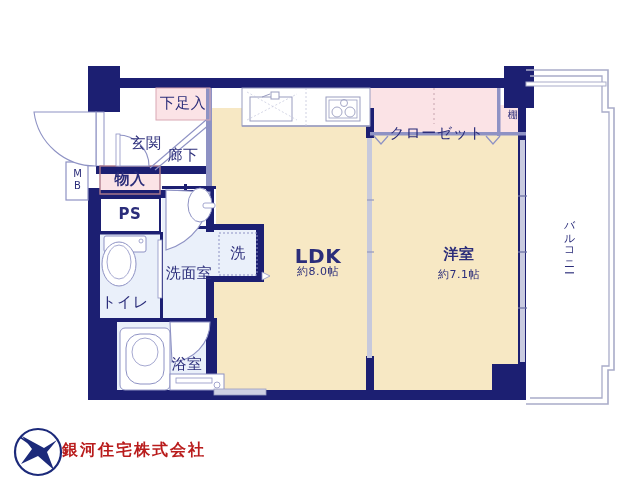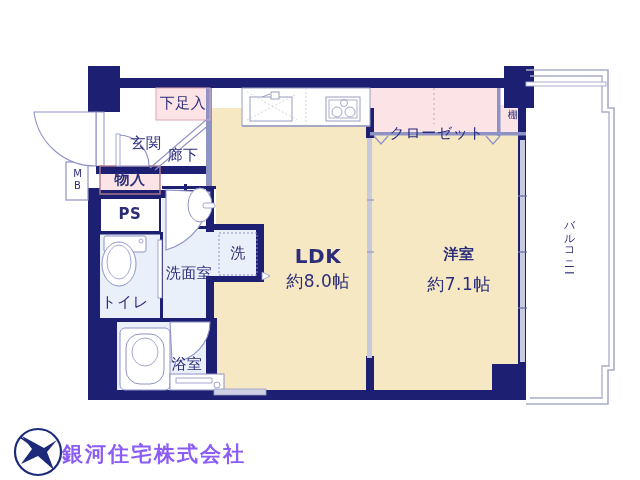--- a/index.html
+++ b/index.html
@@ -25,39 +25,39 @@
     font-family: "DejaVu Sans", "Liberation Sans", sans-serif;
     white-space: nowrap;
     line-height: 1.05;
     letter-spacing: 0.5px;
     pointer-events: none;
   }
   .lbl-sm   { font-size: 15px; }
   .lbl-xs   { font-size: 10px; }
   .lbl-lg   { font-size: 20px; font-weight: bold; }
   .lbl-room { font-size: 15px; font-weight: bold; }
-  .lbl-area { font-size: 17px; margin-top: 7px; }
+  .lbl-area { font-size: 11px; }
   .center   { transform: translateX(-50%); text-align: center; }
   .vert {
     writing-mode: vertical-rl;
     text-orientation: upright;
     letter-spacing: 1px;
     font-size: 11px;
   }
   #brandbar {
     position: absolute;
     left: 0; top: 420px;
     width: 640px; height: 60px;
   }
   #brandname {
     position: absolute;
     left: 62px; top: 440px;
-    font-size: 21px;
+    font-size: 16px;
     font-weight: bold;
-    color: #8b5cf6;
+    color: #b91c1c;
     letter-spacing: 2px;
     font-family: "DejaVu Sans", "Liberation Sans", sans-serif;
   }
 </style>
 </head>
 <body>
 
 <svg id="plan" viewBox="0 0 640 480">
 
   <rect x="0" y="0" width="640" height="480" fill="#ffffff"></rect>

